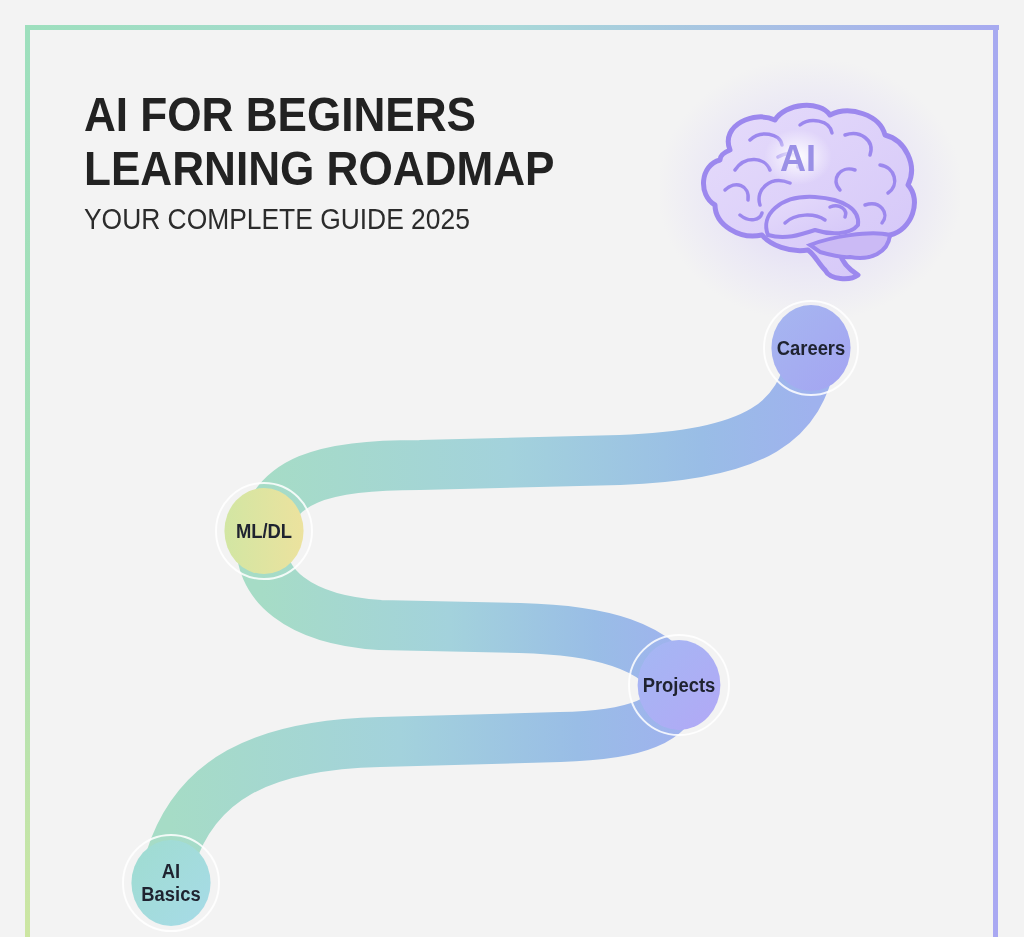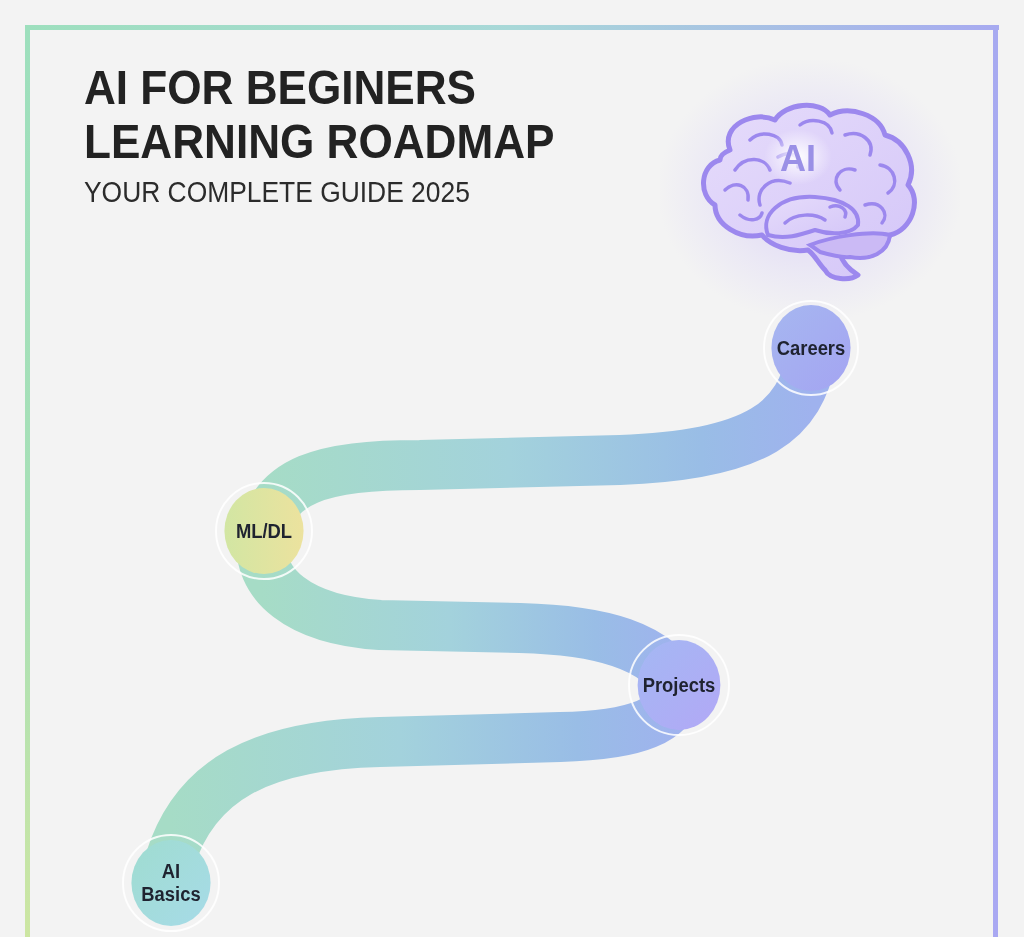--- a/index.html
+++ b/index.html
@@ -6,21 +6,21 @@
   html, body { width: 1024px; height: 937px; overflow: hidden; background: #f3f3f3; }
   body { position: relative; font-family: "Liberation Sans", "DejaVu Sans", sans-serif; }
 
   .frame-top { position: absolute; left: 25px; top: 25px; width: 974px; height: 5px;
     background: linear-gradient(90deg, #9ddfbd 0%, #a8d8d8 50%, #a7aaf0 100%); }
   .frame-left { position: absolute; left: 25px; top: 25px; width: 5px; height: 912px;
     background: linear-gradient(180deg, #9ddfbd 0%, #a8e0b6 60%, #cde6a2 100%); }
   .frame-right { position: absolute; left: 993px; top: 25px; width: 5px; height: 912px;
     background: linear-gradient(180deg, #a7aaf0 0%, #a9a8f2 100%); }
 
-  .title-block { position: absolute; left: 84px; top: 60px; }
+  .title-block { position: absolute; left: 84px; top: 87px; }
   .title-line { font-family: "Liberation Sans", "DejaVu Sans", sans-serif; font-weight: 700;
     font-size: 49px; line-height: 54px; color: #222222; letter-spacing: 0px; transform: scaleX(0.9); transform-origin: left; white-space: nowrap; }
   .subtitle { font-family: "Liberation Sans", "DejaVu Sans", sans-serif; font-weight: 400;
     font-size: 30px; line-height: 36px; color: #2b2b2b; margin-top: 6px; transform: scaleX(0.88); transform-origin: left; white-space: nowrap; }
 
   .brain-glow { position: absolute; left: 660px; top: 60px; width: 300px; height: 260px;
     background: radial-gradient(ellipse at center, rgba(190,170,250,0.45) 0%, rgba(210,200,250,0.25) 45%, rgba(243,243,243,0) 72%); }
   .brain { position: absolute; left: 690px; top: 95px; width: 240px; height: 200px; }
 
   .road { position: absolute; left: 0; top: 0; width: 1024px; height: 937px; }

